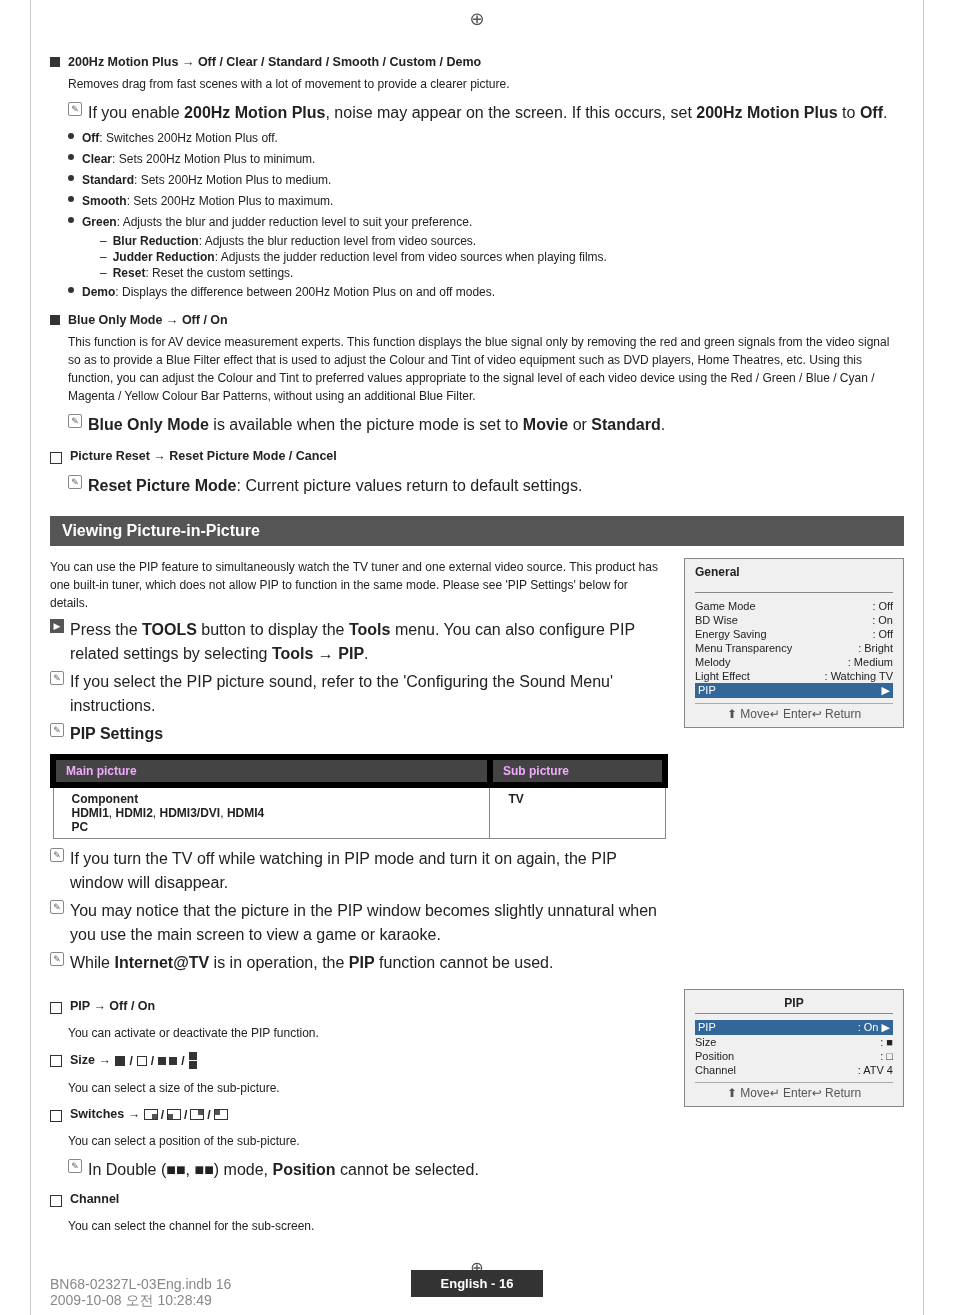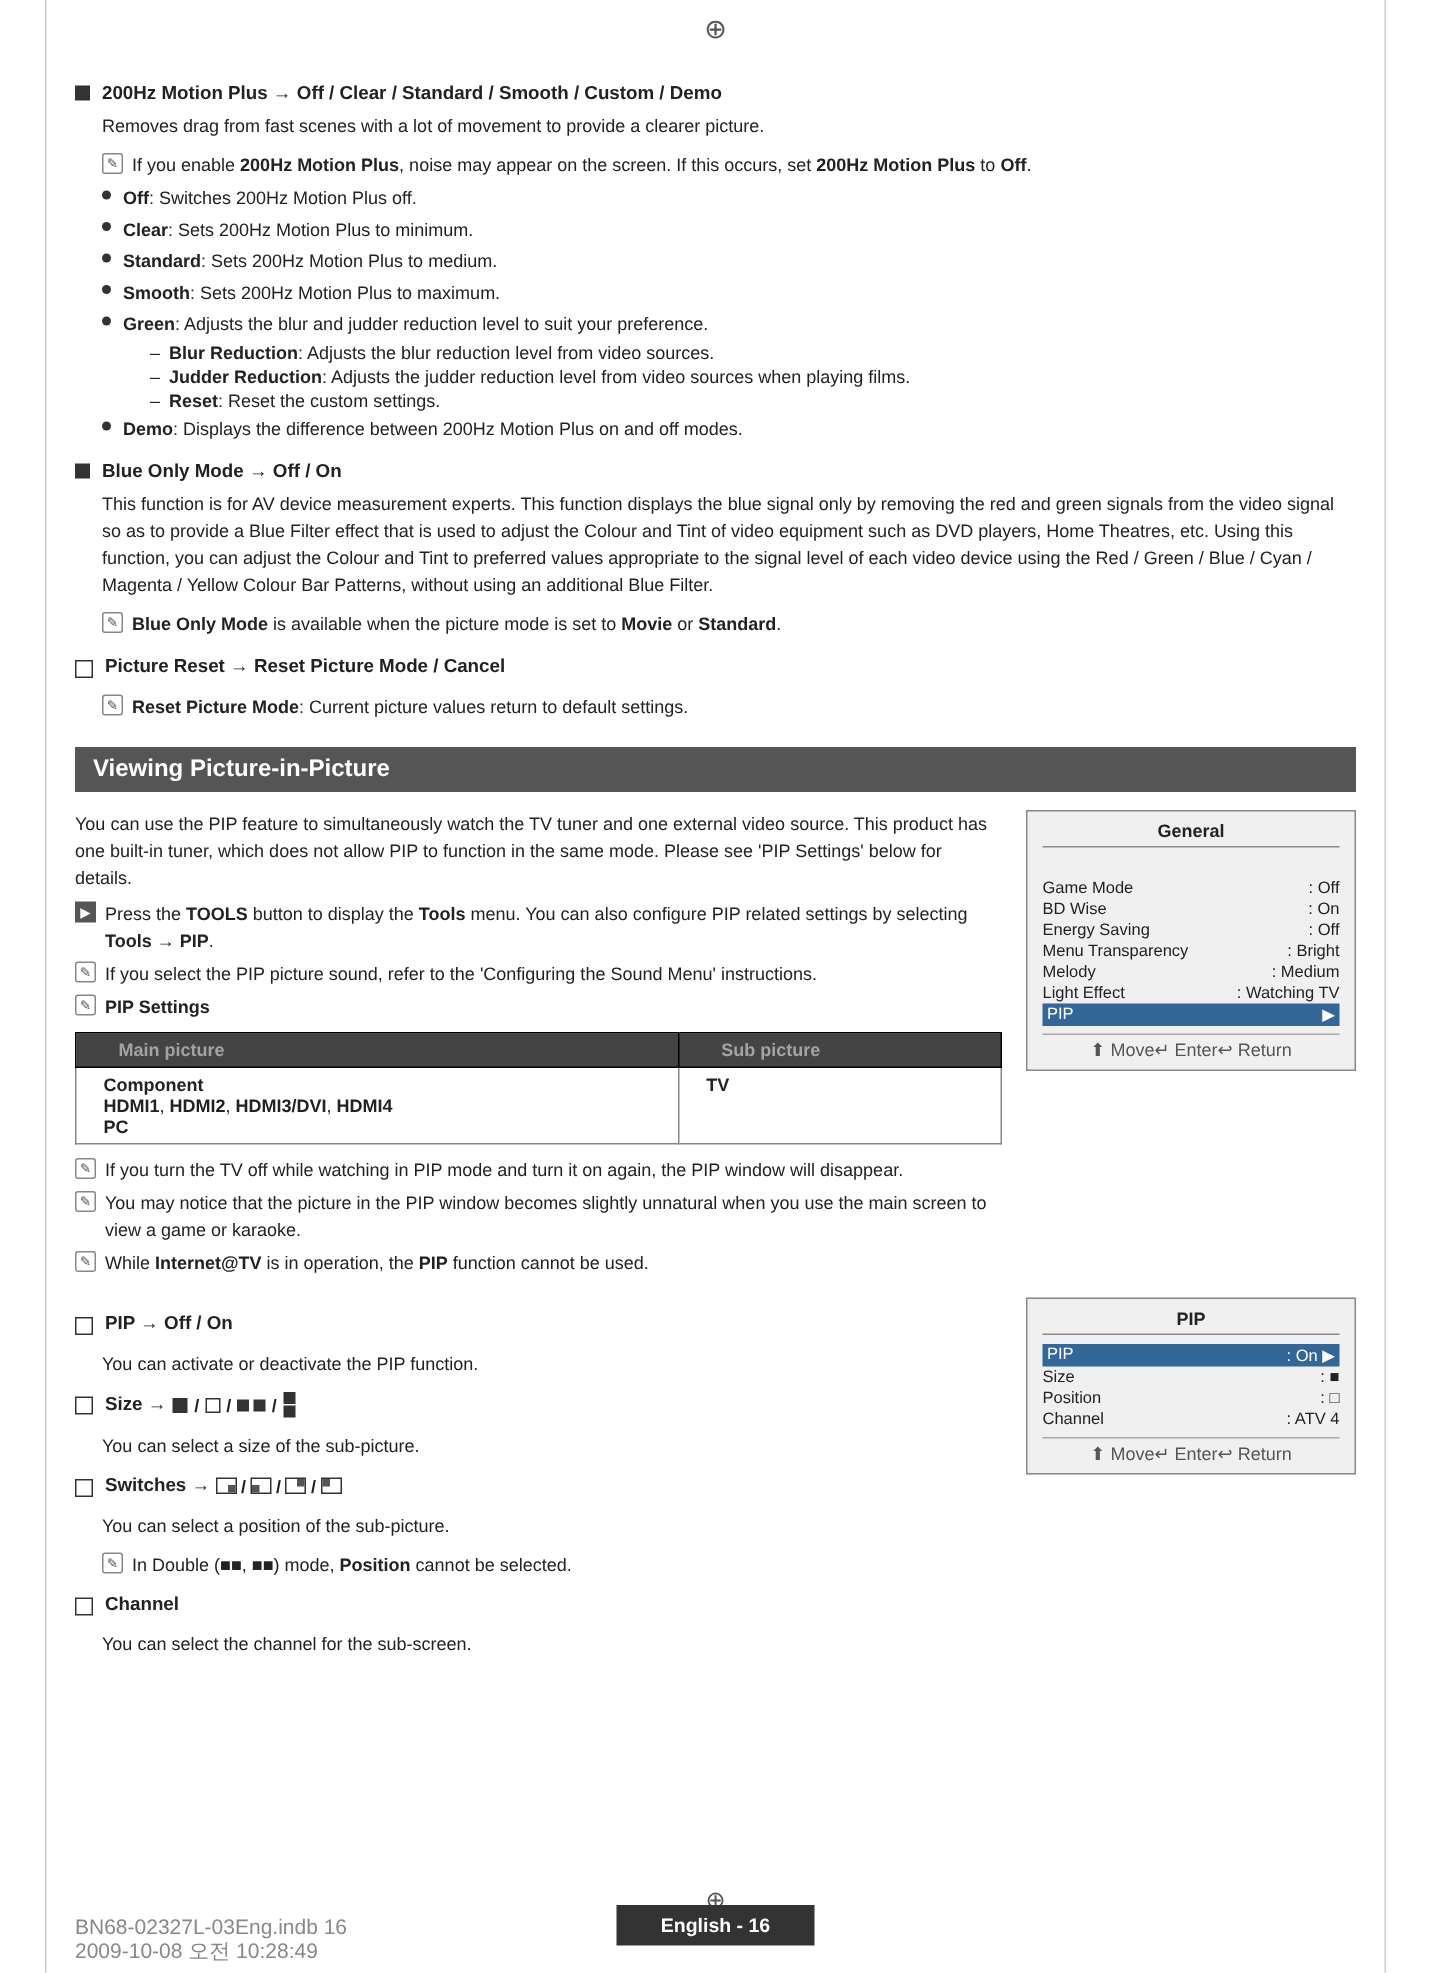--- a/index.html
+++ b/index.html
@@ -96,21 +96,21 @@
       margin-right: 6px;
       margin-top: 1px;
       flex-shrink: 0;
       position: relative;
       font-size: 9px;
       text-align: center;
       line-height: 13px;
       color: #555;
     }
     .note-text {
-      font-size: 12px;
+      font-size: 16px;
       line-height: 1.5;
     }
 
     
     .bullet-item {
       display: flex;
       align-items: flex-start;
       margin: 3px 0;
       margin-left: 18px;
     }
@@ -187,26 +187,25 @@
 
     
     .settings-box {
       border: 1px solid #888;
       background: #f0f0f0;
       padding: 6px 10px;
       font-size: 11px;
       margin-bottom: 10px;
     }
     .settings-box .settings-title {
-      text-align: center;
       font-weight: bold;
       font-size: 12px;
-      margin-bottom: 20px;
+      margin-bottom: 6px;
       border-bottom: 1px solid #888;
-      padding-bottom: 3px;
+      padding-bottom: 13px;
     }
     .settings-row {
       display: flex;
       justify-content: space-between;
       padding: 1px 0;
       font-size: 11px;
     }
     .settings-row.highlighted {
       background: #336699;
       color: #fff;
@@ -225,24 +224,24 @@
 
     
     .pip-table {
       border-collapse: collapse;
       width: 100%;
       margin: 8px 0;
       font-size: 12px;
     }
     .pip-table th {
       background: #444;
-      color: #a3a3a3;
-      padding: 4px 28px;
+      color: #f0abfc;
+      padding: 4px 10px;
       text-align: left;
-      border: 1px solid #000000;
+      border: 6px solid #000000;
     }
     .pip-table td {
       padding: 4px 18px;
       border: 1px solid #888;
       vertical-align: top;
     }
 
     
     .pip-box {
       border: 1px solid #888;

